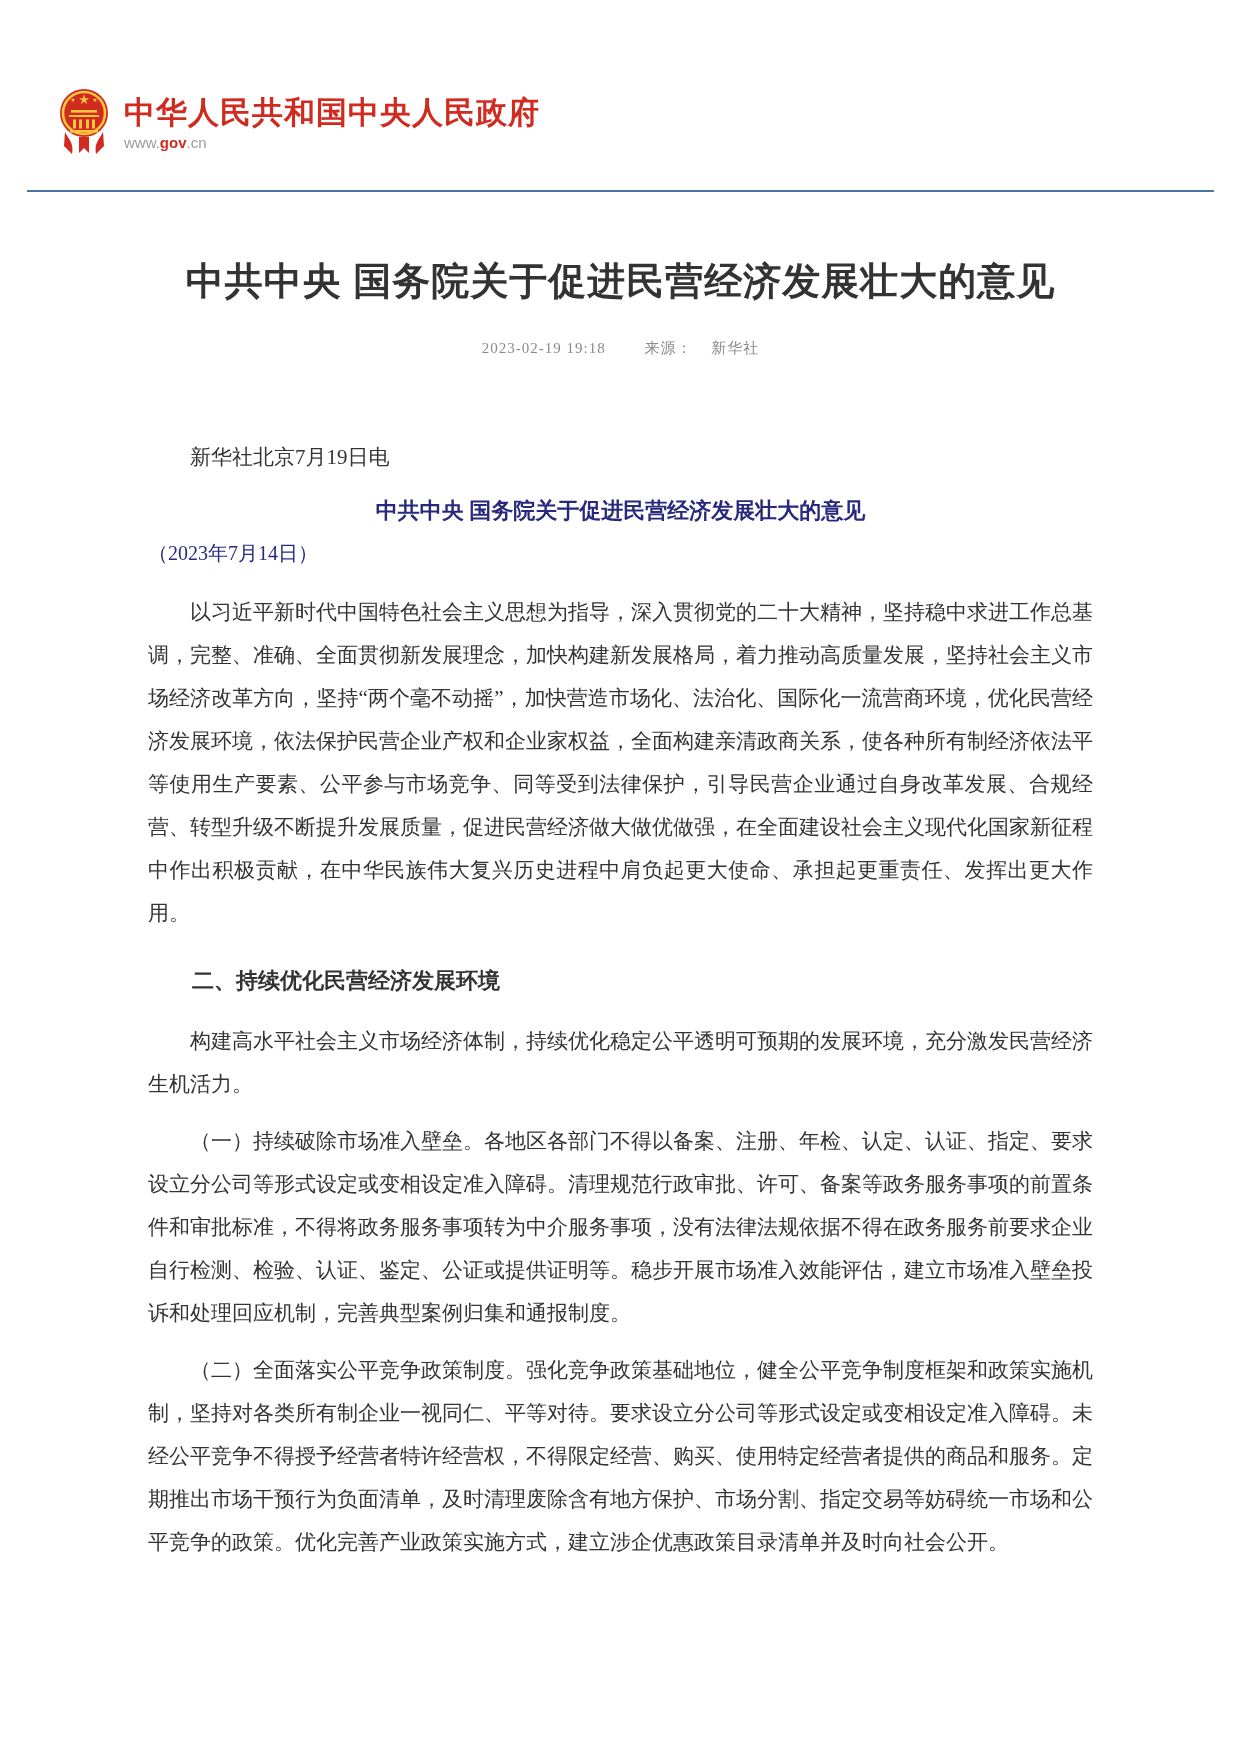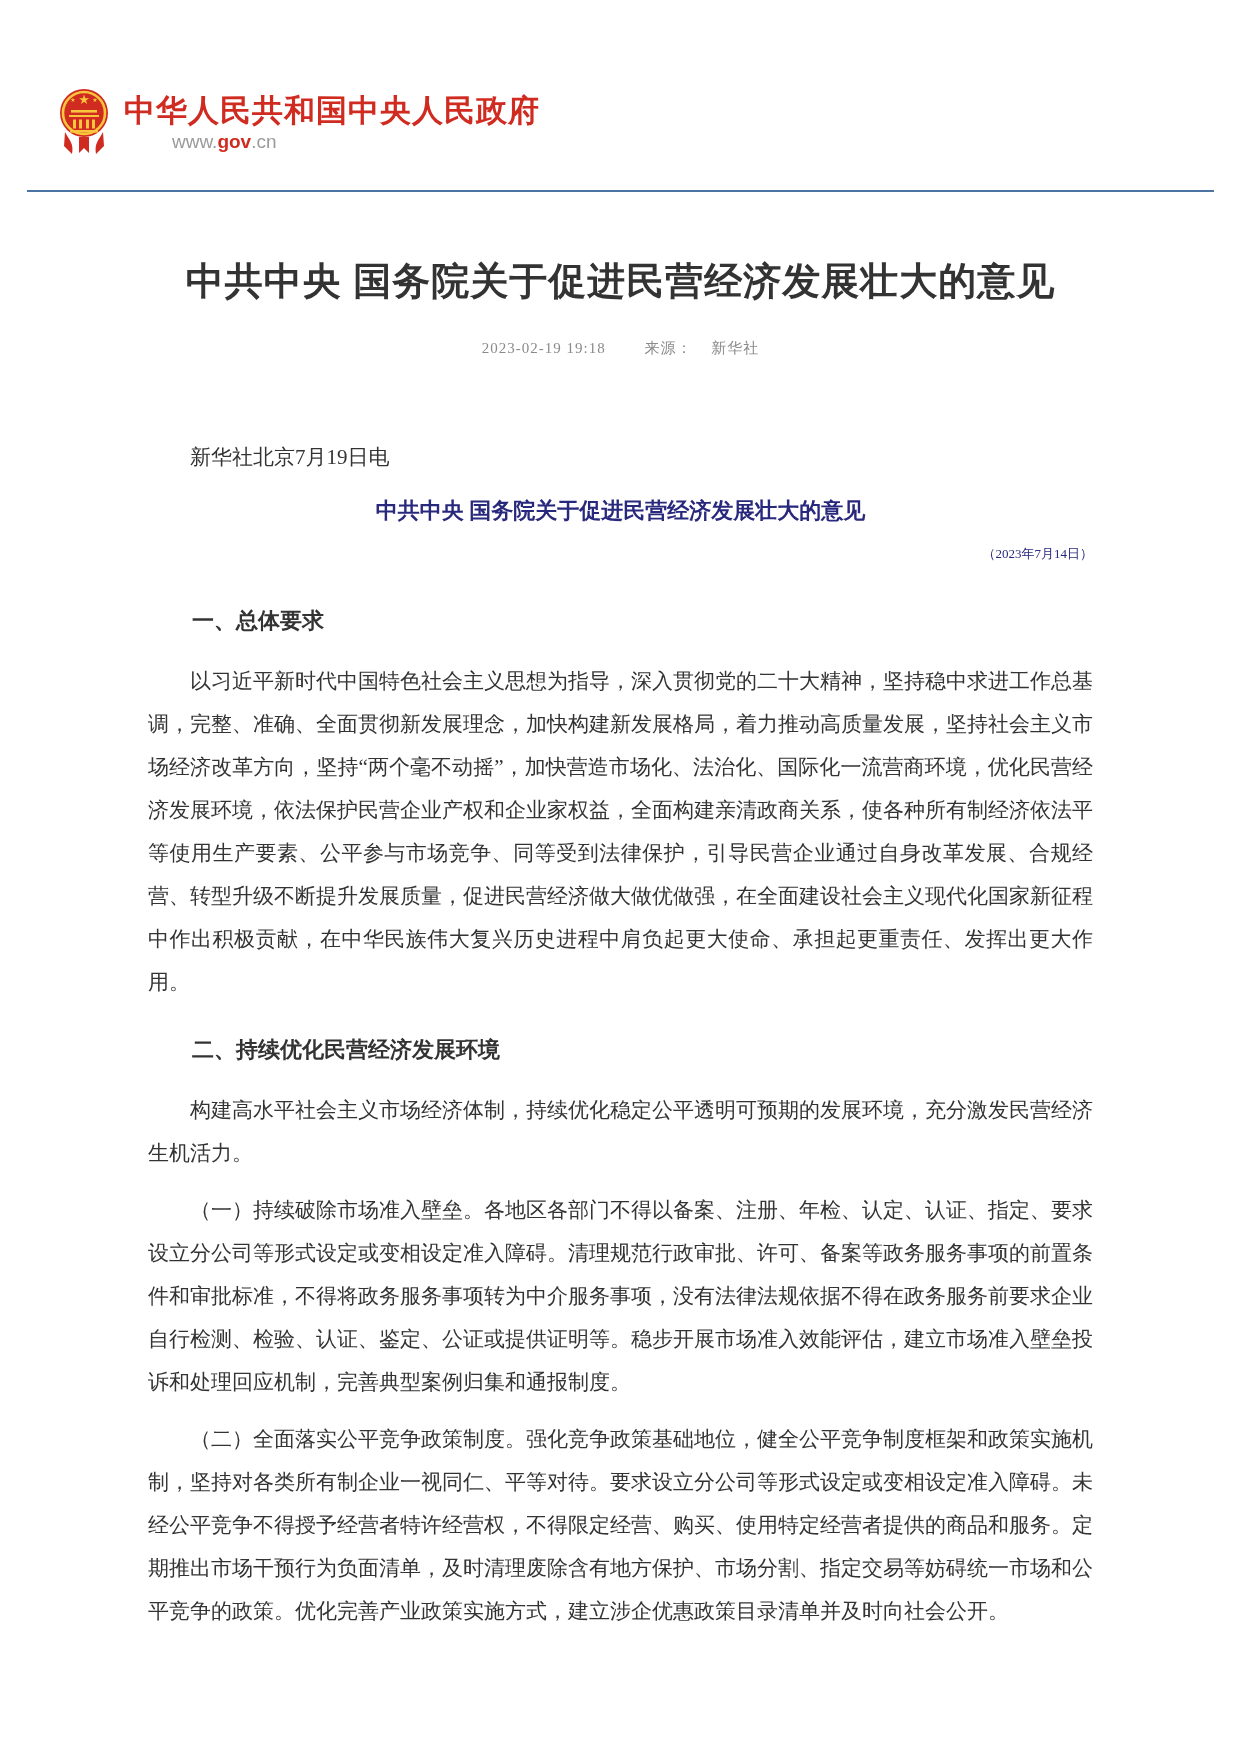--- a/index.html
+++ b/index.html
@@ -25,24 +25,23 @@
   .site-name {
     font-family: "Liberation Sans", "DejaVu Sans", sans-serif;
     font-weight: bold;
     font-size: 31px;
     letter-spacing: 1px;
     color: #d02b20;
     line-height: 1.15;
   }
   .site-url {
     font-family: "Liberation Sans", "DejaVu Sans", sans-serif;
-    font-size: 19px;
+    font-size: 15px;
     color: #9a9a9a;
     margin-top: 3px;
-    margin-left: 48px;
   }
   .site-url .gov { color: #d02b20; font-weight: bold; }
   .header-divider {
     border: none;
     border-top: 2px solid #4a75a3;
     margin: 30px 27px 0 27px;
   }
 
   
   .article { width: 945px; margin: 0 auto; }
@@ -79,24 +78,24 @@
   .dateline { text-indent: 2em; margin-bottom: 10px; }
   .doc-title {
     text-align: center;
     text-indent: 0;
     font-weight: bold;
     color: #28287d;
     font-size: 22px;
     margin-top: 8px;
   }
   .doc-date {
-    text-align: right;
+    text-align: left;
     text-indent: 0;
     color: #28287d;
-    font-size: 13px;
+    font-size: 20px;
     margin-bottom: 16px;
   }
   .article-body h3.section-heading {
     font-family: "Liberation Sans", "DejaVu Sans", sans-serif;
     font-size: 22px;
     font-weight: bold;
     color: #333333;
     text-indent: 2em;
     margin: 24px 0 18px 0;
     line-height: 43px;
@@ -141,21 +140,20 @@
     <span class="meta-datetime">2023-02-19 19:18</span>
     <span class="meta-source-label">来源：</span>
     <span class="meta-source">新华社</span>
   </div>
 
   <div class="article-body">
     <p class="dateline">新华社北京7月19日电</p>
     <p class="doc-title">中共中央 国务院关于促进民营经济发展壮大的意见</p>
     <p class="doc-date">（2023年7月14日）</p>
     <div id="body-blocks">
-        <h3 class="section-heading">一、总体要求</h3>
         <p class="body-text">以习近平新时代中国特色社会主义思想为指导，深入贯彻党的二十大精神，坚持稳中求进工作总基调，完整、准确、全面贯彻新发展理念，加快构建新发展格局，着力推动高质量发展，坚持社会主义市场经济改革方向，坚持“两个毫不动摇”，加快营造市场化、法治化、国际化一流营商环境，优化民营经济发展环境，依法保护民营企业产权和企业家权益，全面构建亲清政商关系，使各种所有制经济依法平等使用生产要素、公平参与市场竞争、同等受到法律保护，引导民营企业通过自身改革发展、合规经营、转型升级不断提升发展质量，促进民营经济做大做优做强，在全面建设社会主义现代化国家新征程中作出积极贡献，在中华民族伟大复兴历史进程中肩负起更大使命、承担起更重责任、发挥出更大作用。</p>
         <h3 class="section-heading">二、持续优化民营经济发展环境</h3>
         <p class="body-text">构建高水平社会主义市场经济体制，持续优化稳定公平透明可预期的发展环境，充分激发民营经济生机活力。</p>
         <p class="body-text">（一）持续破除市场准入壁垒。各地区各部门不得以备案、注册、年检、认定、认证、指定、要求设立分公司等形式设定或变相设定准入障碍。清理规范行政审批、许可、备案等政务服务事项的前置条件和审批标准，不得将政务服务事项转为中介服务事项，没有法律法规依据不得在政务服务前要求企业自行检测、检验、认证、鉴定、公证或提供证明等。稳步开展市场准入效能评估，建立市场准入壁垒投诉和处理回应机制，完善典型案例归集和通报制度。</p>
         <p class="body-text">（二）全面落实公平竞争政策制度。强化竞争政策基础地位，健全公平竞争制度框架和政策实施机制，坚持对各类所有制企业一视同仁、平等对待。要求设立分公司等形式设定或变相设定准入障碍。未经公平竞争不得授予经营者特许经营权，不得限定经营、购买、使用特定经营者提供的商品和服务。定期推出市场干预行为负面清单，及时清理废除含有地方保护、市场分割、指定交易等妨碍统一市场和公平竞争的政策。优化完善产业政策实施方式，建立涉企优惠政策目录清单并及时向社会公开。</p>
       </div>
   </div>
 </main>
 
 </body></html>

